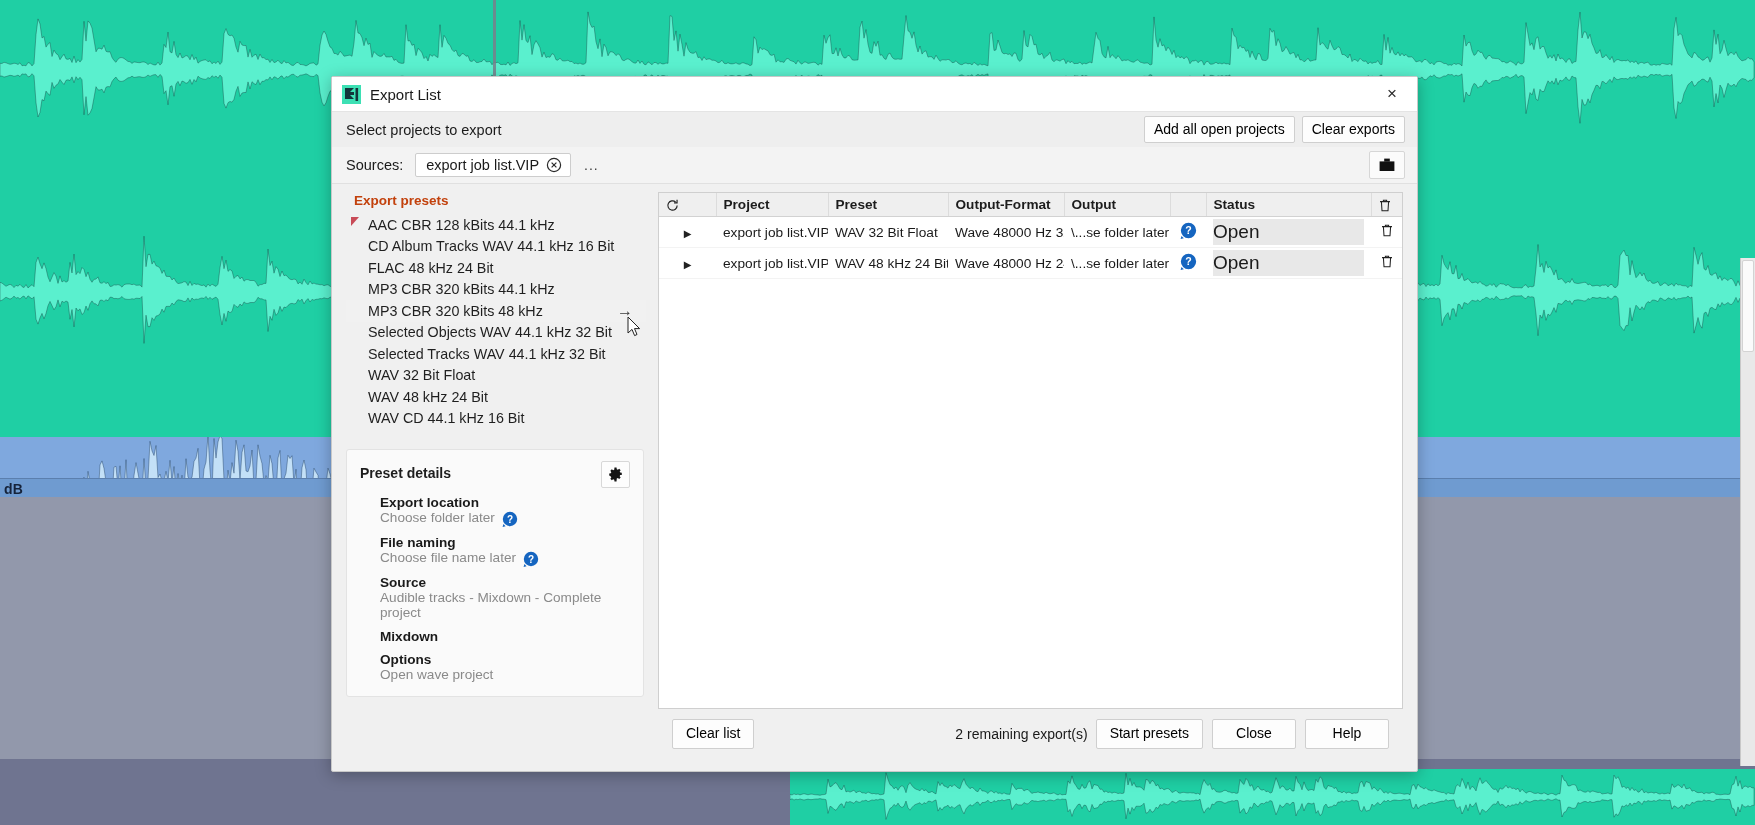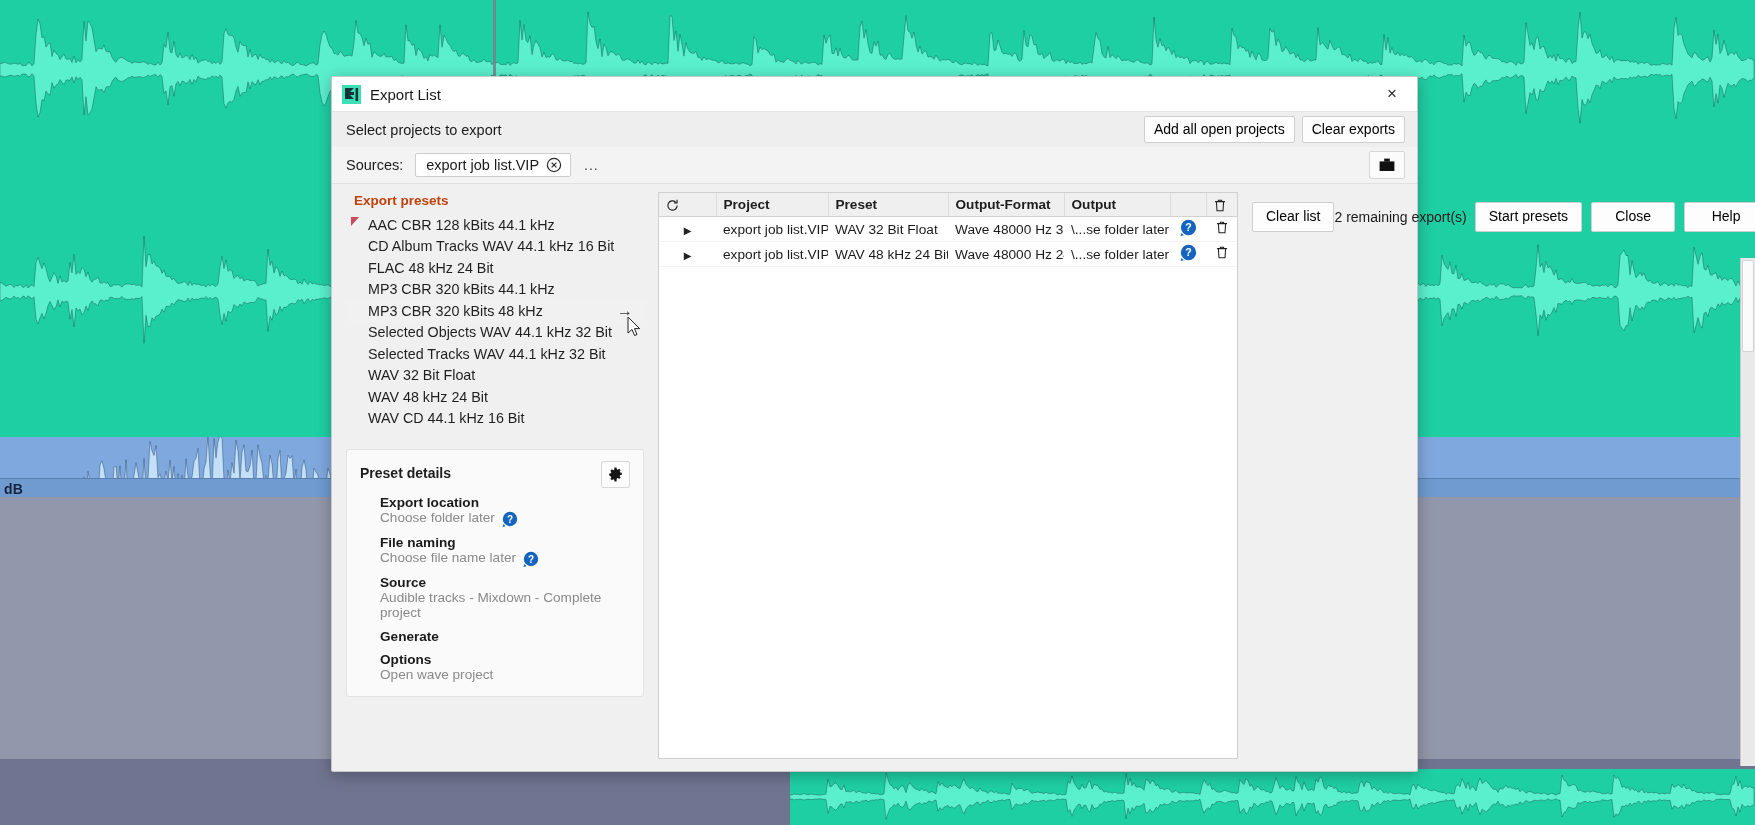--- a/index.html
+++ b/index.html
@@ -86,21 +86,21 @@
   .gear-btn { width:27px; height:25px; background:#fdfdfd; border:1px solid #d8d8d8; border-radius:2px;
               display:flex; align-items:center; justify-content:center; cursor:default;}
   .details-body { padding-left:20px; padding-top:7px; }
   .d-label { font-size:13.6px; font-weight:bold; color:#1a1a1a; margin-top:8px; }
   .d-label:first-child { margin-top:0; }
   .d-value { font-size:13.6px; color:#8a8a8a; line-height:1.14; display:flex; align-items:flex-start; gap:7px; }
   .d-value span.txt { max-width:243px; }
   .q-badge { width:16px; height:16px; flex:none; margin-top:1px; }
 
   
-  .rightcol { flex:1; display:flex; flex-direction:row; min-width:0;
+  .rightcol { flex:1; display:flex; flex-direction:column; min-width:0;
               padding:8px 14px 12px 12px; }
   .table-wrap { flex:1; background:#fff; border:1px solid #cfcfcf; display:flex;
                 flex-direction:column; min-height:0; }
   table.exp { width:100%; border-collapse:collapse; table-layout:fixed; }
   table.exp thead th {
     background:#efefef; border-bottom:1px solid #d2d2d2; border-right:1px solid #dcdcdc;
     font-size:13.6px; font-weight:bold; color:#1c1c1c; text-align:left;
     padding:4px 7px; height:22px; box-sizing:border-box; white-space:nowrap; overflow:hidden;
   }
   table.exp thead th:last-child { border-right:none; }
@@ -111,22 +111,22 @@
   .col-exp  { width:57px; text-align:center; }
   .col-proj { width:112px; }
   .col-pre  { width:120px; }
   .col-fmt  { width:116px; }
   .col-out  { width:106px; }
   .col-qm   { width:36px; text-align:center; }
   .col-stat { width:auto; }
   .col-del  { width:31px; text-align:center; }
   .refresh-i, .trash-i { display:inline-block; vertical-align:middle; }
   .row-exp-toggle { color:#222; font-size:10px; cursor:default; }
-  .status-pill { display:block; background:#e8e8e8; text-align:center;
-                 font-size:12px; color:#1a1a1a; padding:2px 0; cursor:default;}
+  .status-pill { display:block; background:#e8e8e8; 
+                 font-size:19px; color:#1a1a1a; padding:2px 0; cursor:default;}
   .trash-btn { cursor:default; display:inline-flex; }
 
   .footer { height:50px; flex:none; display:flex; align-items:center;
             padding:0 14px 0 14px; gap:0; }
   .remaining { font-size:14px; color:#1a1a1a; margin-right:8px; }
   .footer .btn { padding:5px 13px; }
   .footer .btn.wide { min-width:84px; }
 
   
   .mouse { position:absolute; width:14px; height:21px; pointer-events:none; }
@@ -289,21 +289,21 @@
                 <svg viewBox="0 0 16 16" class="q-badge">
                   <path d="M8 0.8a7.2 7.2 0 1 1 0 14.4 7.2 7.2 0 0 1 0-14.4z" fill="#1565c0"></path>
                   <path d="M1.4 13.1 L0.6 16 L3.6 15.2 Z" fill="#1565c0"></path>
                   <text x="8" y="11.6" font-size="10" font-weight="bold" text-anchor="middle" fill="#fff" font-family="Liberation Sans, sans-serif">?</text>
                 </svg>
               </div>
               <div class="d-label">Source</div>
               <div class="d-value">
                 <span class="txt">Audible tracks - Mixdown - Complete project</span>
               </div>
-              <div class="d-label">Generate</div>
+              <div class="d-label">Mixdown</div>
               <div class="d-label">Options</div>
               <div class="d-value">
                 <span class="txt">Open wave project</span>
               </div>
             </div>
         </div>
       </div>
 
       <div class="rightcol">
         <div class="table-wrap">

